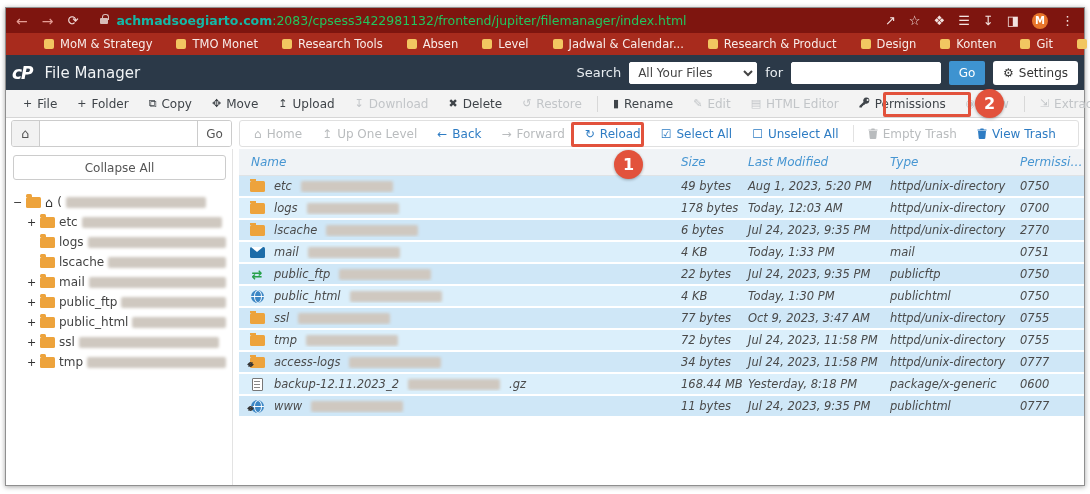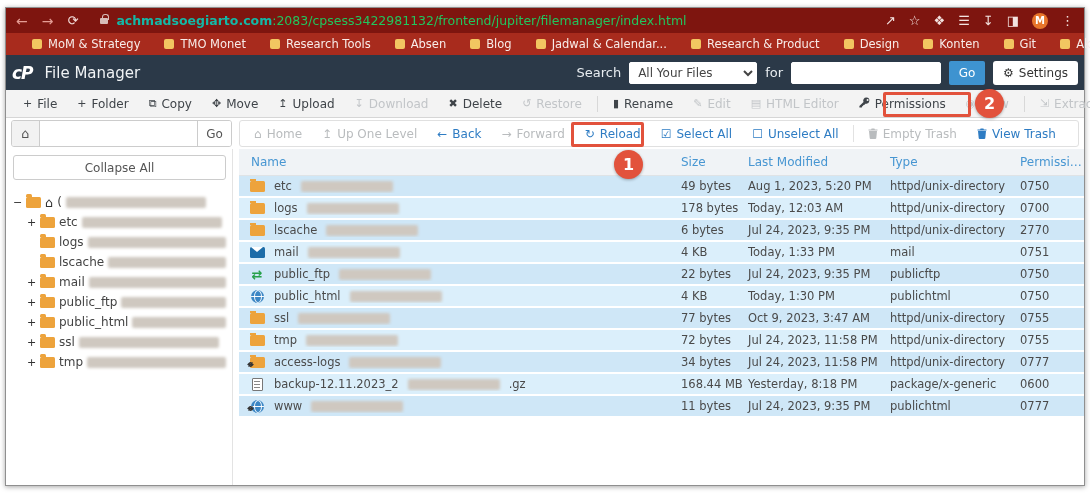--- a/index.html
+++ b/index.html
@@ -11,21 +11,21 @@
   .nav-arrows { display:flex; align-items:center; gap:14px; color:#e59d95; font-size:14px; }
   .nav-arrows .reload { color:#f3ddda; font-size:13px; }
   .url-area { display:flex; align-items:center; margin-left:22px; flex:1; min-width:0; }
   .lock { position:relative; width:8px; height:6px; background:#d8bdb9; border-radius:1px; margin-right:8px; }
   .lock::before { content:""; position:absolute; left:1.5px; top:-4px; width:5px; height:5px; border:1.2px solid #d8bdb9; border-bottom:none; border-radius:3px 3px 0 0; }
   .url-domain { color:#14b8a6; font-size:12.5px; font-weight:bold; white-space:nowrap; }
   .url-rest { color:#22c55e; font-size:12.5px; white-space:nowrap; overflow:hidden; text-overflow:ellipsis; }
   .chrome-icons { display:flex; align-items:center; gap:13px; color:#f3e3e0; font-size:13px; margin-left:12px; }
   .chrome-icons span { line-height:1; }
   .avatar { width:16px; height:16px; border-radius:50%; background:#e8752b; color:#fff; font-size:10px; font-weight:bold; display:flex; align-items:center; justify-content:center; }
-  .chrome-bookmarks { height:22px; background:#a82b1d; display:flex; align-items:center; padding:0 16px; gap:4px; flex:0 0 auto; }
+  .chrome-bookmarks { height:22px; background:#a82b1d; display:flex; align-items:center; padding:0 28px; gap:4px; flex:0 0 auto; }
   .bm { display:flex; align-items:center; gap:6px; padding:0 10px; white-space:nowrap; }
   .bm-fav { width:10px; height:10px; background:#f2c661; border-radius:2px; flex:0 0 auto; }
   .bm-label { color:#f8ece9; font-size:11.5px; }
 
   
   .cp-header { height:35px; background:#2b3948; display:flex; align-items:center; padding:0 6px; flex:0 0 auto; }
   .cp-logo { color:#fff; font-weight:800; font-style:italic; font-size:17px; letter-spacing:-1px; margin-right:12px; }
   .cp-title { color:#f0f3f5; font-size:15px; }
   .cp-search { margin-left:auto; display:flex; align-items:center; gap:8px; }
   .cp-search .lbl { color:#e8edf1; font-size:13px; }
@@ -59,21 +59,21 @@
   .sidebar { width:222px; border-right:1px solid #e3e3e3; padding:6px 6px 0 2px; flex:0 0 auto; }
   .btn-collapse { width:100%; height:25px; border:1px solid #ccc; border-radius:3px; background:#fff; color:#555; font-size:12px; font-family:inherit; }
   .tree { margin-top:12px; font-size:12px; color:#444; }
   .tr-item { display:flex; align-items:center; gap:4px; height:20px; white-space:nowrap; }
   .tr-exp { width:9px; text-align:center; color:#333; font-size:11px; flex:0 0 auto; }
   .fo { position:relative; width:15px; height:11px; background:#eda33c; border-radius:1.5px; flex:0 0 auto; display:inline-block; }
   .fo::before { content:""; position:absolute; left:0; top:-2.5px; width:6px; height:3px; background:#eda33c; border-radius:1.5px 1.5px 0 0; }
   .tr-home { font-size:13px; color:#333; line-height:1; }
   .redact { display:inline-block; height:11px; background:#cfc8c0; border-radius:2px; filter:blur(1.6px); vertical-align:middle; }
 
-  .table-area { flex:1; display:flex; flex-direction:column; min-width:0; padding-left:6px; }
+  .table-area { flex:1; display:flex; flex-direction:column; min-width:0; padding-left:6px;font-style:italic; }
   .grid { display:grid; grid-template-columns:minmax(0,1fr) 67px 142px 130px 66px; align-items:center; }
   .thead { height:27px; background:#f0f3f6; border-bottom:1px solid #dfe3e6; color:#4796d2; font-size:12px; flex:0 0 auto; }
   .thead .cell { padding-left:2px; }
   .thead .c-name { padding-left:12px; }
   .row { height:22px; border-bottom:2px solid #fff; font-size:11.5px; color:#4a4a4a; }
   .row:nth-child(odd) { background:#cfe7f7; }
   .row:nth-child(even) { background:#dbeffb; }
   .cell { white-space:nowrap; overflow:hidden; text-overflow:ellipsis; padding-left:2px; }
   .c-name { display:flex; align-items:center; gap:9px; padding-left:10px; }
   .ric { position:relative; width:16px; height:13px; display:inline-flex; align-items:center; justify-content:center; flex:0 0 auto; }
@@ -132,21 +132,21 @@
       <span class="bm">
     <span class="bm-fav"></span>
     <span class="bm-label">Research Tools</span>
   </span>
       <span class="bm">
     <span class="bm-fav"></span>
     <span class="bm-label">Absen</span>
   </span>
       <span class="bm">
     <span class="bm-fav"></span>
-    <span class="bm-label">Blog</span>
+    <span class="bm-label">Level</span>
   </span>
       <span class="bm">
     <span class="bm-fav"></span>
     <span class="bm-label">Jadwal &amp; Calendar...</span>
   </span>
       <span class="bm">
     <span class="bm-fav"></span>
     <span class="bm-label">Research &amp; Product</span>
   </span>
       <span class="bm">

